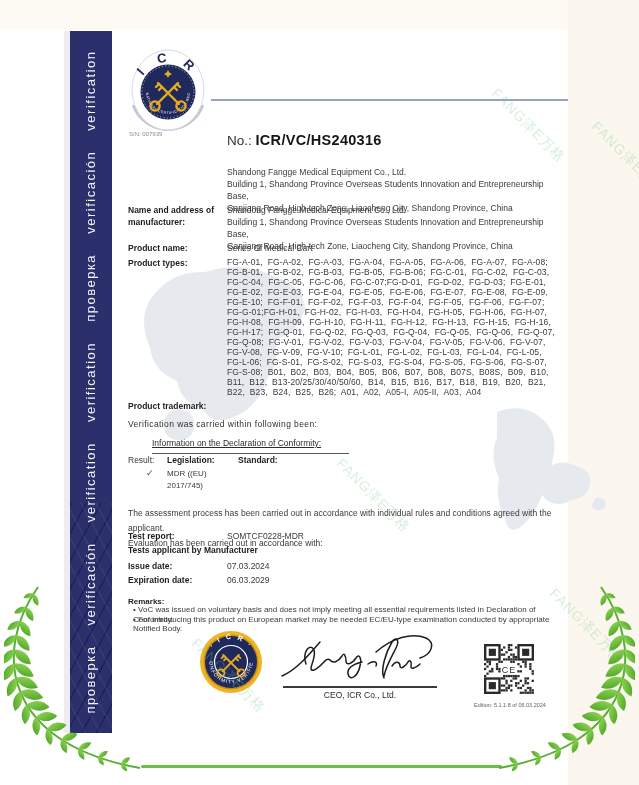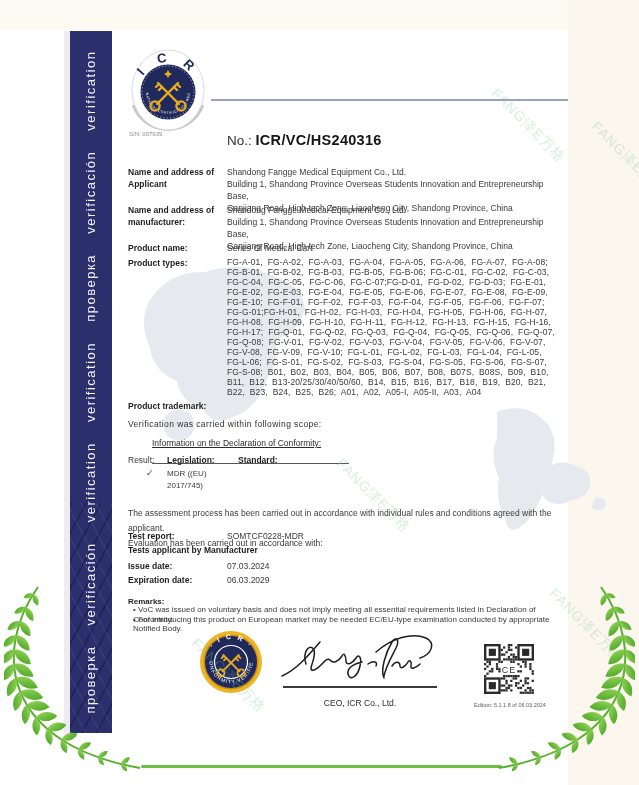--- a/index.html
+++ b/index.html
@@ -28,27 +28,27 @@
   .cert-no-row{left:227px;top:132px;font-size:13.5px;color:#333;z-index:3;}
   .cert-no-row b{font-size:14.5px;color:#151515;letter-spacing:.3px;}
   
   .lbl{font-weight:bold;color:#1e1e1e;font-size:8.5px;line-height:12px;z-index:3;white-space:pre-line;}
   .val{color:#3a3a3a;font-size:8.5px;line-height:12px;z-index:3;white-space:pre-line;}
   .label-col{left:128px;width:96px;}
   .value-col{left:227px;width:340px;}
   .ptypes{line-height:10px;word-spacing:2.5px;letter-spacing:.1px;}
   
   .decl-header{left:152px;top:438px;width:197px;border-bottom:1.5px solid #55555c;
-    padding-bottom:15px;font-size:8.5px;color:#2c2c2c;text-decoration:underline;z-index:3;}
+    padding-bottom:5px;font-size:8.5px;color:#2c2c2c;text-decoration:underline;z-index:3;}
   .small{font-size:8px;}
   .check{color:#4a4a4a;font-size:9px;line-height:11px;}
   
   .contact{left:128px;top:669px;font-size:8.5px;line-height:10.4px;color:#2e2e2e;z-index:3;}
   .sig-line{left:283px;top:686px;width:154px;height:1.5px;background:#3b3b3b;z-index:3;}
-  .ceo{left:298px;top:690px;width:124px;text-align:center;font-size:8.5px;color:#2b2b2b;z-index:3;margin-top:8px;}
+  .ceo{left:298px;top:690px;width:124px;text-align:center;font-size:8.5px;color:#2b2b2b;z-index:3;}
   .edition{left:448px;top:702px;width:124px;text-align:center;font-size:5.5px;color:#5e5e5e;z-index:3;}
   
   .wm{color:#79c98e;opacity:.30;font-size:14px;letter-spacing:1px;transform:rotate(45deg);
     transform-origin:0 0;z-index:4;pointer-events:none;white-space:nowrap;}
   .map{left:0;top:0;z-index:1;pointer-events:none;}
   .green-line{left:141px;top:765px;width:361px;height:2.5px;background:#6abf45;border-radius:2px;z-index:4;}
   .wreath{z-index:5;pointer-events:none;}
   svg{display:block;}
 </style>
 </head>
@@ -99,21 +99,20 @@
       <textPath href="#arcBotInner" startOffset="50%" text-anchor="middle">INTERNATIONAL CERTIFICATION REGISTER</textPath>
     </text>
     <path d="M42 28 l1.4 2.6 2.6 1.4 -2.6 1.4 -1.4 2.6 -1.4 -2.6 -2.6 -1.4 2.6 -1.4 z" fill="#e7ab1f"></path>
     <use href="#keys" x="42" y="50"></use>
   </svg>
 
   <div class="abs title-underline"></div>
   <div class="abs serial">S/N: 007939</div>
   <div class="abs cert-no-row"><span>No.: </span><b>ICR/VC/HS240316</b></div>
 
-  <div class="abs lbl label-col" style="top:166px">Name and address of Applicant</div>
   <div class="abs val value-col" style="top:166px">Shandong Fangge Medical Equipment Co., Ltd.
 Building 1, Shandong Province Overseas Students Innovation and Entrepreneurship Base,
 Ganjiang Road, High-tech Zone, Liaocheng City, Shandong Province, China</div>
 
   <div class="abs lbl label-col" style="top:204px">Name and address of manufacturer:</div>
   <div class="abs val value-col" style="top:204px">Shandong Fangge Medical Equipment Co., Ltd.
 Building 1, Shandong Province Overseas Students Innovation and Entrepreneurship Base,
 Ganjiang Road, High-tech Zone, Liaocheng City, Shandong Province, China</div>
 
   <div class="abs lbl label-col" style="top:242px">Product name:</div>
@@ -130,21 +129,21 @@
 FG-H-17;  FG-Q-01,  FG-Q-02,  FG-Q-03,  FG-Q-04,  FG-Q-05,  FG-Q-06,  FG-Q-07,
 FG-Q-08;  FG-V-01,  FG-V-02,  FG-V-03,  FG-V-04,  FG-V-05,  FG-V-06,  FG-V-07,
 FG-V-08,  FG-V-09,  FG-V-10;  FG-L-01,  FG-L-02,  FG-L-03,  FG-L-04,  FG-L-05,
 FG-L-06;  FG-S-01,  FG-S-02,  FG-S-03,  FG-S-04,  FG-S-05,  FG-S-06,  FG-S-07,
 FG-S-08;  B01,  B02,  B03,  B04,  B05,  B06,  B07,  B08,  B07S,  B08S,  B09,  B10,
 B11,  B12,  B13-20/25/30/40/50/60,  B14,  B15,  B16,  B17,  B18,  B19,  B20,  B21,
 B22,  B23,  B24,  B25,  B26;  A01,  A02,  A05-I,  A05-II,  A03,  A04</div>
 
   <div class="abs lbl label-col" style="top:400px">Product trademark:</div>
 
-  <div class="abs val" style="left:128px;top:418px;letter-spacing:.4px;color:#2f2f2f">Verification was carried within following scope:</div>
+  <div class="abs val" style="left:128px;top:418px;letter-spacing:.4px;color:#2f2f2f">Verification was carried within following been:</div>
   <div class="abs decl-header">Information on the Declaration of Conformity:</div>
 
   <div class="abs val" style="left:128px;top:454px">Result:</div>
   <div class="abs lbl" style="left:167px;top:454px">Legislation:</div>
   <div class="abs lbl" style="left:238px;top:454px">Standard:</div>
 
   <div class="abs check" style="left:146px;top:468px">✓</div>
   <div class="abs val small" style="left:167px;top:468px;width:70px;line-height:11.5px">MDR ((EU) 2017/745)</div>
 
   <div class="abs val" style="left:128px;top:506px;width:442px;line-height:15px">The assessment process has been carried out in accordance with individual rules and conditions agreed with the applicant.

